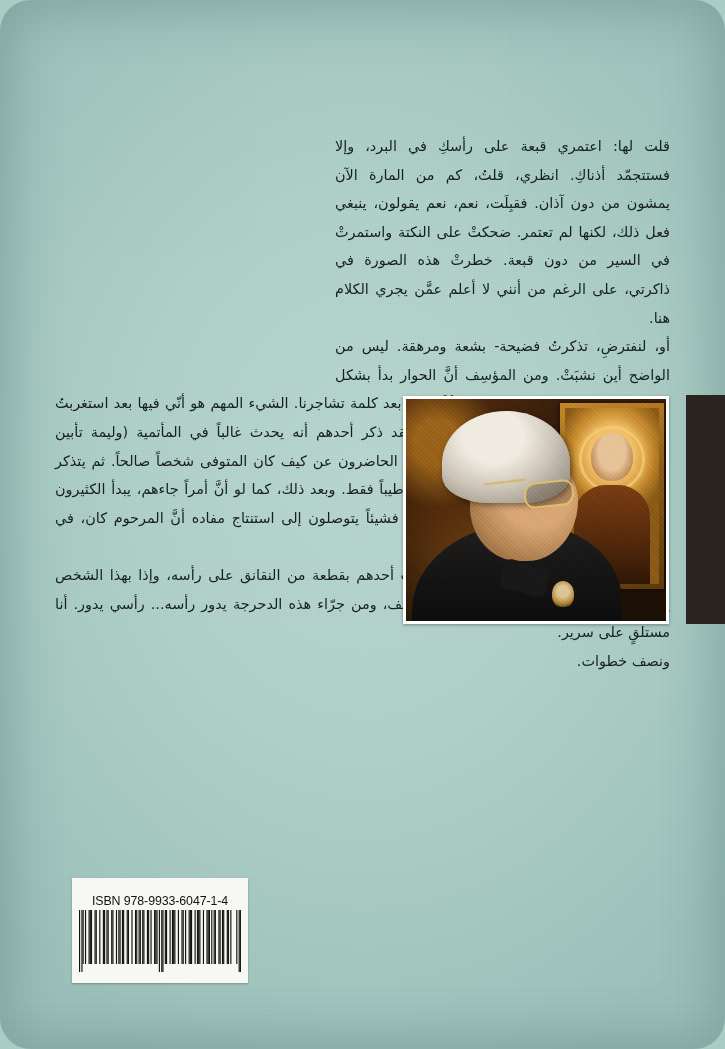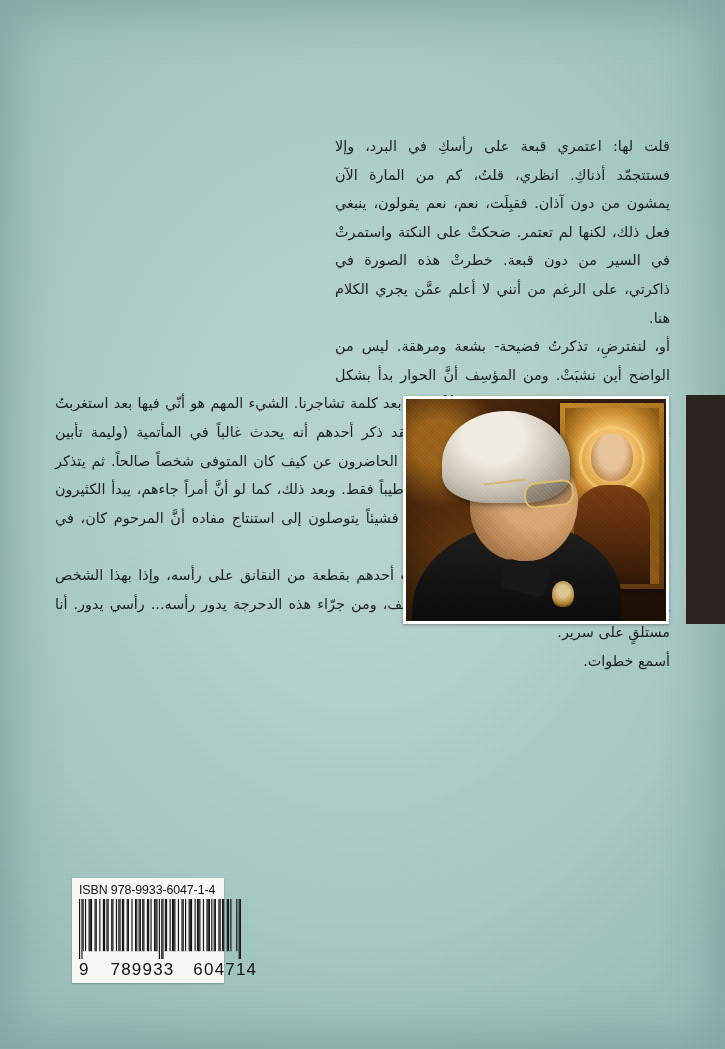--- a/index.html
+++ b/index.html
@@ -17,20 +17,21 @@
 
   
   #cover {
     position: relative;
     width: 725px;
     height: 1049px;
     box-sizing: border-box;
     background:
       radial-gradient(ellipse 70% 60% at 50% 45%, #b7d6ce 0%, #aed0c8 45%, #a2c6bf 80%, #9bc0ba 100%);
     overflow: hidden;
+    border-radius: 31px;
   }
   
   #grain {
     position: absolute;
     inset: 0;
     pointer-events: none;
     opacity: .5;
     background-image:
       repeating-linear-gradient(0deg, rgba(255,255,255,.05) 0 1px, rgba(0,0,0,.02) 1px 2px),
       repeating-linear-gradient(90deg, rgba(255,255,255,.045) 0 1px, rgba(0,0,0,.018) 1px 2px);
@@ -215,29 +216,29 @@
     height: 229px;
     background: #2a231f;
     z-index: 5;
   }
 
   
   #barcode-box {
     position: absolute;
     left: 72px;
     top: 878px;
-    width: 152px;
+    width: 176px;
     height: 105px;
     background: #f7f7f3;
     box-sizing: border-box;
-    padding: 5px 7px 4px 7px;
+    padding: 16px 7px 4px 7px;
     z-index: 6;
     display: flex;
     flex-direction: column;
-    align-items: flex-end;
+    align-items: center;
     box-shadow: 0 1px 2px rgba(0,0,0,.25);
   }
   #isbn-text {
     direction: ltr;
     font-family: "Liberation Sans", sans-serif;
     font-size: 12.4px;
     color: #111;
     letter-spacing: -0.1px;
     white-space: nowrap;
     margin-bottom: 2px;
@@ -290,21 +291,21 @@
   </div>
 
   <div id="edge-block"></div>
 
   <div id="textblock" class="cf">
     <div id="photo-float"></div>
 
     <p>قلت لها: اعتمري قبعة على رأسكِ في البرد، وإلا فستتجمّد أذناكِ. انظري، قلتُ، كم من المارة الآن يمشون من دون آذان. فقبِلَت، نعم، نعم يقولون، ينبغي فعل ذلك، لكنها لم تعتمر. ضحكتْ على النكتة واستمرتْ في السير من دون قبعة. خطرتْ هذه الصورة في ذاكرتي، على الرغم من أنني لا أعلم عمَّن يجري الكلام هنا.</p>
     <p class="para-indent">أو، لنفترضِ، تذكرتُ فضيحة- بشعة ومرهقة. ليس من الواضح أين نشبَتْ. ومن المؤسِف أنَّ الحوار بدأ بشكل جيد، ويمكن القول، بحسن نية، ومن ثُمَّ كلمة بعد كلمة تشاجرنا. الشيء المهم هو أنّي فيها بعد استغربتُ – لماذا حدث ذلك، ومن أجل أيِّ شيء؟ لقد ذكر أحدهم أنه يحدث غالباً في المأتمية (وليمة تأبين المتوفى): لمدة ساعة ونصف الساعة يتحدث الحاضرون عن كيف كان المتوفى شخصاً صالحاً. ثم يتذكر أحد الموجودين أنَّ المرحوم، كما تبيَّن، ليس طيباً فقط. وبعد ذلك، كما لو أنَّ أمراً جاءهم، يبدأ الكثيرون بالتعبير عن آرائهم لِيُضيفوا لما قال – وشيئاً فشيئاً يتوصلون إلى استنتاج مفاده أنَّ المرحوم كان، في الواقع، سافلاً من الدرجة الأولى.</p>
     <p class="para-indent">أو مشهد خارق للطبيعة إلى حد بعيد: يُضرب أحدهم بقطعة من النقانق على رأسه، وإذا بهذا الشخص يتدحرج على سطح مائل ولا يستطيع أن يتوقف، ومن جرّاء هذه الدحرجة يدور رأسه... رأسي يدور. أنا مستلقٍ على سرير.</p>
-    <p class="para-indent">أسمع خطوات.</p>
+    <p class="para-indent">ونصف خطوات.</p>
   </div>
 
   <div id="barcode-box">
     <div id="isbn-text">ISBN 978-9933-6047-1-4</div>
     <svg id="bars" viewBox="0 0 162 62" preserveAspectRatio="none" aria-hidden="true">
         <rect x="0.000" y="0" width="1.144" height="62" fill="#111111"></rect>
         <rect x="2.382" y="0" width="1.144" height="62" fill="#111111"></rect>
         <rect x="3.574" y="0" width="1.144" height="54" fill="#111111"></rect>
         <rect x="5.956" y="0" width="1.144" height="54" fill="#111111"></rect>
         <rect x="9.529" y="0" width="1.144" height="54" fill="#111111"></rect>
@@ -370,23 +371,16 @@
         <rect x="140.559" y="0" width="1.144" height="54" fill="#111111"></rect>
         <rect x="142.941" y="0" width="1.144" height="54" fill="#111111"></rect>
         <rect x="144.132" y="0" width="1.144" height="54" fill="#111111"></rect>
         <rect x="147.706" y="0" width="1.144" height="54" fill="#111111"></rect>
         <rect x="148.897" y="0" width="1.144" height="54" fill="#111111"></rect>
         <rect x="151.279" y="0" width="1.144" height="54" fill="#111111"></rect>
         <rect x="157.235" y="0" width="1.144" height="54" fill="#111111"></rect>
         <rect x="159.618" y="0" width="1.144" height="62" fill="#111111"></rect>
         <rect x="160.809" y="0" width="1.144" height="62" fill="#111111"></rect>
       </svg>
-    <div id="barcode-digits">
-      <span>9</span>
-      <span style="display:inline-block;width:9px"></span>
-      <span>789933</span>
-      <span style="display:inline-block;width:7px"></span>
-      <span>604714</span>
-    </div>
   </div>
 
   <div id="vignette"></div>
 </div>
 
 </body></html>

